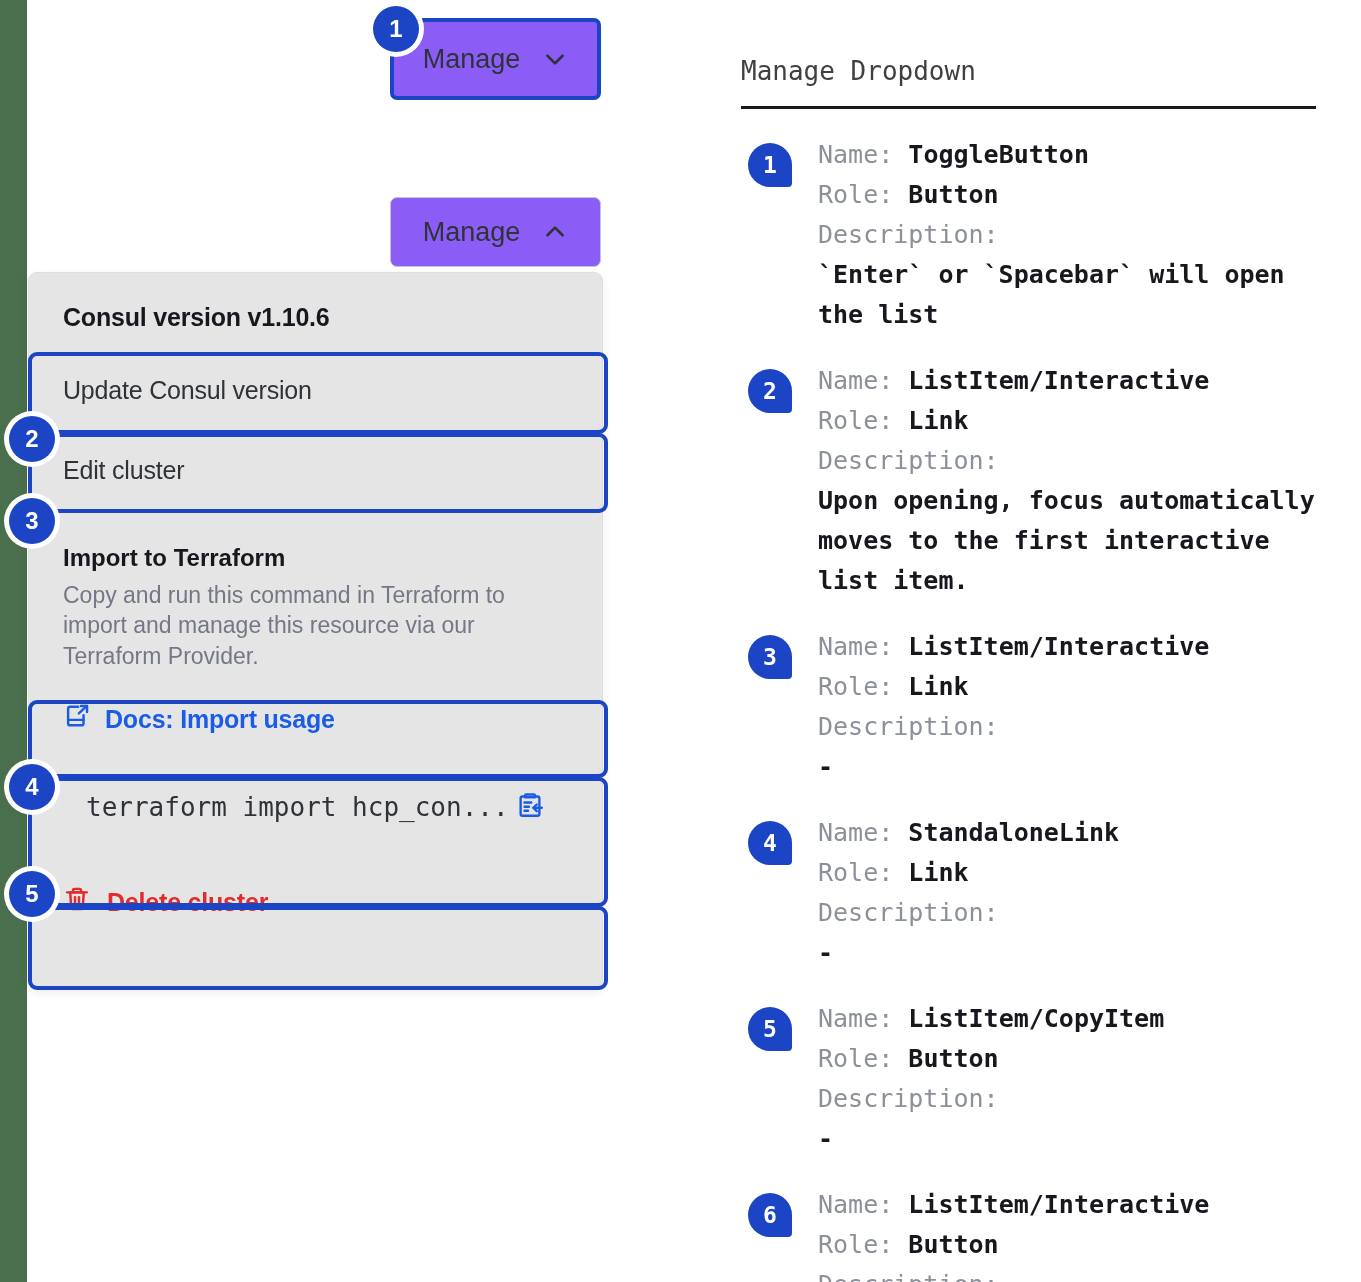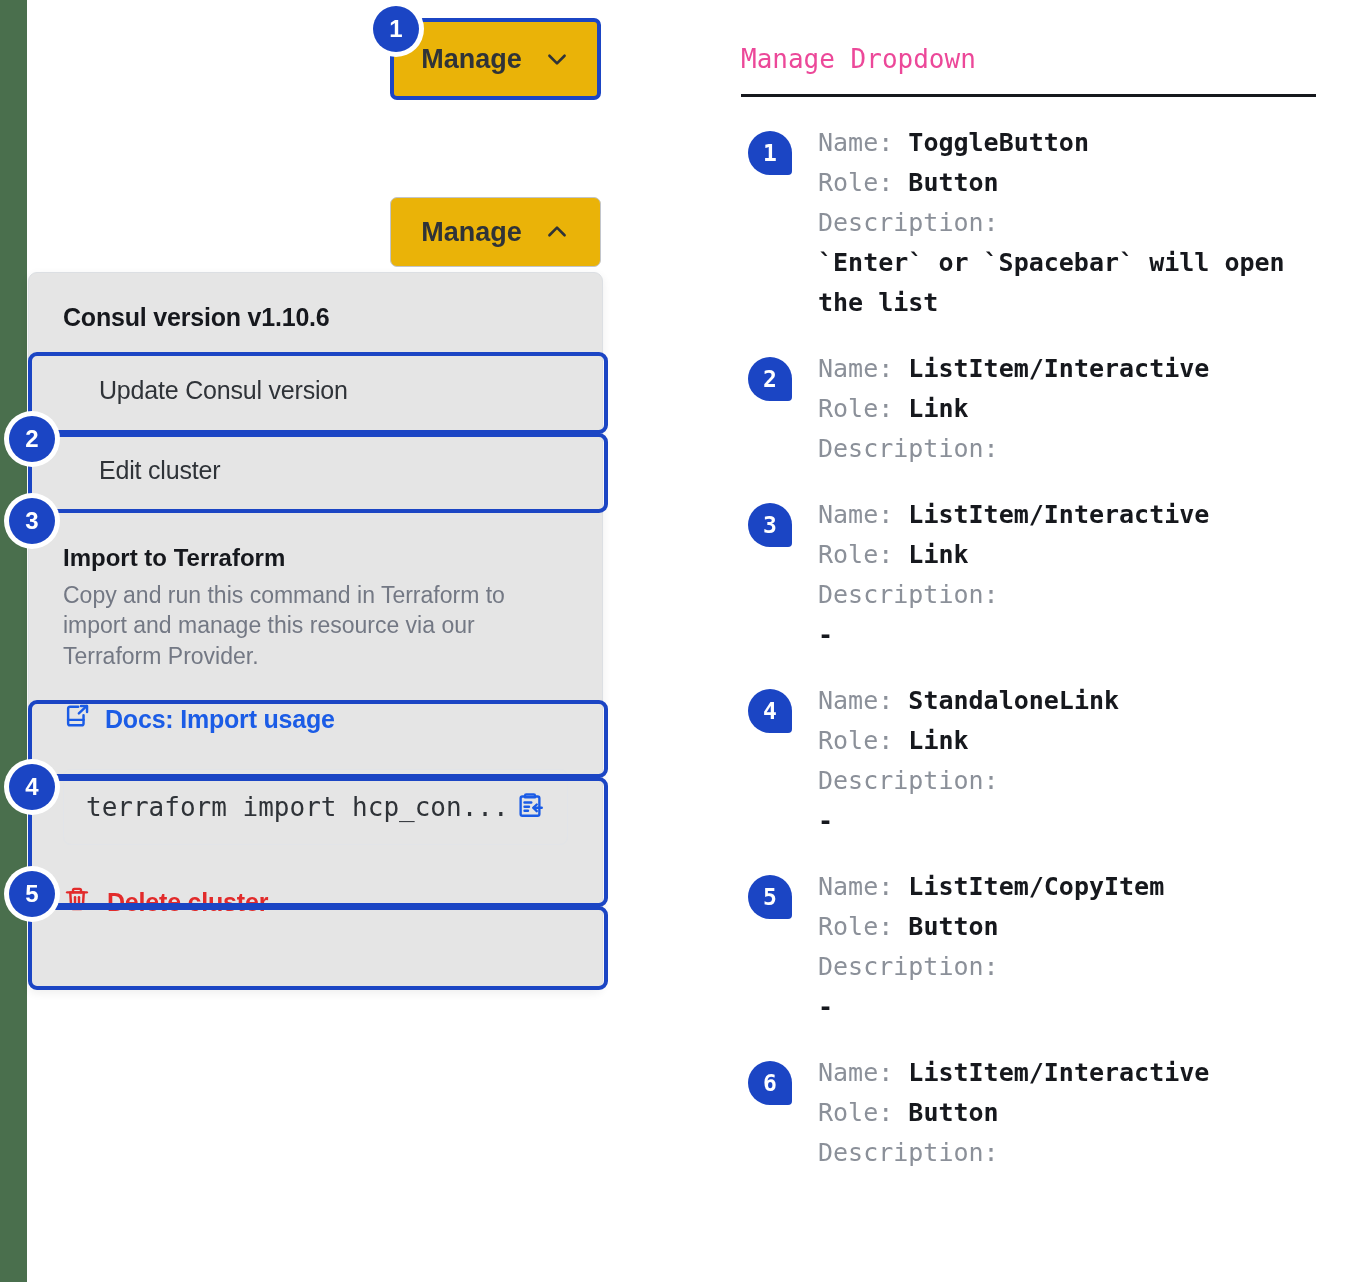--- a/index.html
+++ b/index.html
@@ -20,26 +20,25 @@
   }
 
   
   .specimen { position: absolute; left: 0; top: 0; width: 700px; height: 1282px; }
 
   
   .manage-btn {
     position: absolute;
     display: flex; align-items: center; justify-content: center;
     gap: 22px;
-    background: #eab308;
+    background: #8b5cf6;
     border-radius: 7px;
     font-size: 27px;
     color: #2f3338;
     padding: 0 26px;
-    font-weight: bold;
   }
   .manage-btn-collapsed {
     left: 390px; top: 18px; width: 211px; height: 82px;
     border: 4px solid #1b45c4;
   }
   .manage-btn-expanded {
     left: 390px; top: 197px; width: 211px; height: 70px;
     border: 1.5px solid #c2c5cb;
   }
   .chev { display: inline-block; width: 26px; height: 26px; position: relative; }
@@ -74,21 +73,20 @@
     font-size: 25px; font-weight: bold; color: #16181d;
     letter-spacing: -0.2px;
   }
   .dd-item {
     display: flex; align-items: center;
     height: 80px;
     padding: 0 34px;
     font-size: 25px;
     color: #2f3338;
     letter-spacing: -0.2px;
-    margin-left: 36px;
   }
   .dd-divider { height: 1.5px; background: #e4e6ea; margin: 6px 0 0 0; }
   .dd-section-title {
     padding: 26px 34px 8px 34px;
     font-size: 24px; font-weight: bold; color: #16181d;
   }
   .dd-section-body {
     padding: 0 34px 10px 34px;
     font-size: 23px; color: #737884; line-height: 1.33;
   }
@@ -124,22 +122,22 @@
     border-radius: 9px;
     pointer-events: none;
     z-index: 20;
     background: transparent;
   }
 
   
   .notes { position: absolute; left: 741px; top: 0; width: 600px; }
   .notes-title {
     font-family: "DejaVu Sans Mono", monospace;
-    font-size: 26px; color: #ec4899;
-    margin-top: 44px;
+    font-size: 26px; color: #404040;
+    margin-top: 56px;
   }
   .notes-rule {
     border-top: 3px solid #16181d;
     margin-top: 20px;
     width: 575px;
   }
   .note-row {
     position: relative;
     display: flex;
     margin-top: 26px;
@@ -282,20 +280,21 @@
             <div class="note-line lbl">Description:</div>
             <div class="note-line desc">`Enter` or `Spacebar` will open the list</div>
           </div>
         </div>
         <div class="note-row">
           <div class="note-badge">2</div>
           <div class="note-body">
             <div class="note-line"><span class="lbl">Name:</span> <span class="val">ListItem/Interactive</span></div>
             <div class="note-line"><span class="lbl">Role:</span> <span class="val">Link</span></div>
             <div class="note-line lbl">Description:</div>
+            <div class="note-line desc">Upon opening, focus automatically moves to the first interactive list item.</div>
           </div>
         </div>
         <div class="note-row">
           <div class="note-badge">3</div>
           <div class="note-body">
             <div class="note-line"><span class="lbl">Name:</span> <span class="val">ListItem/Interactive</span></div>
             <div class="note-line"><span class="lbl">Role:</span> <span class="val">Link</span></div>
             <div class="note-line lbl">Description:</div>
             <div class="note-line desc">-</div>
           </div>

